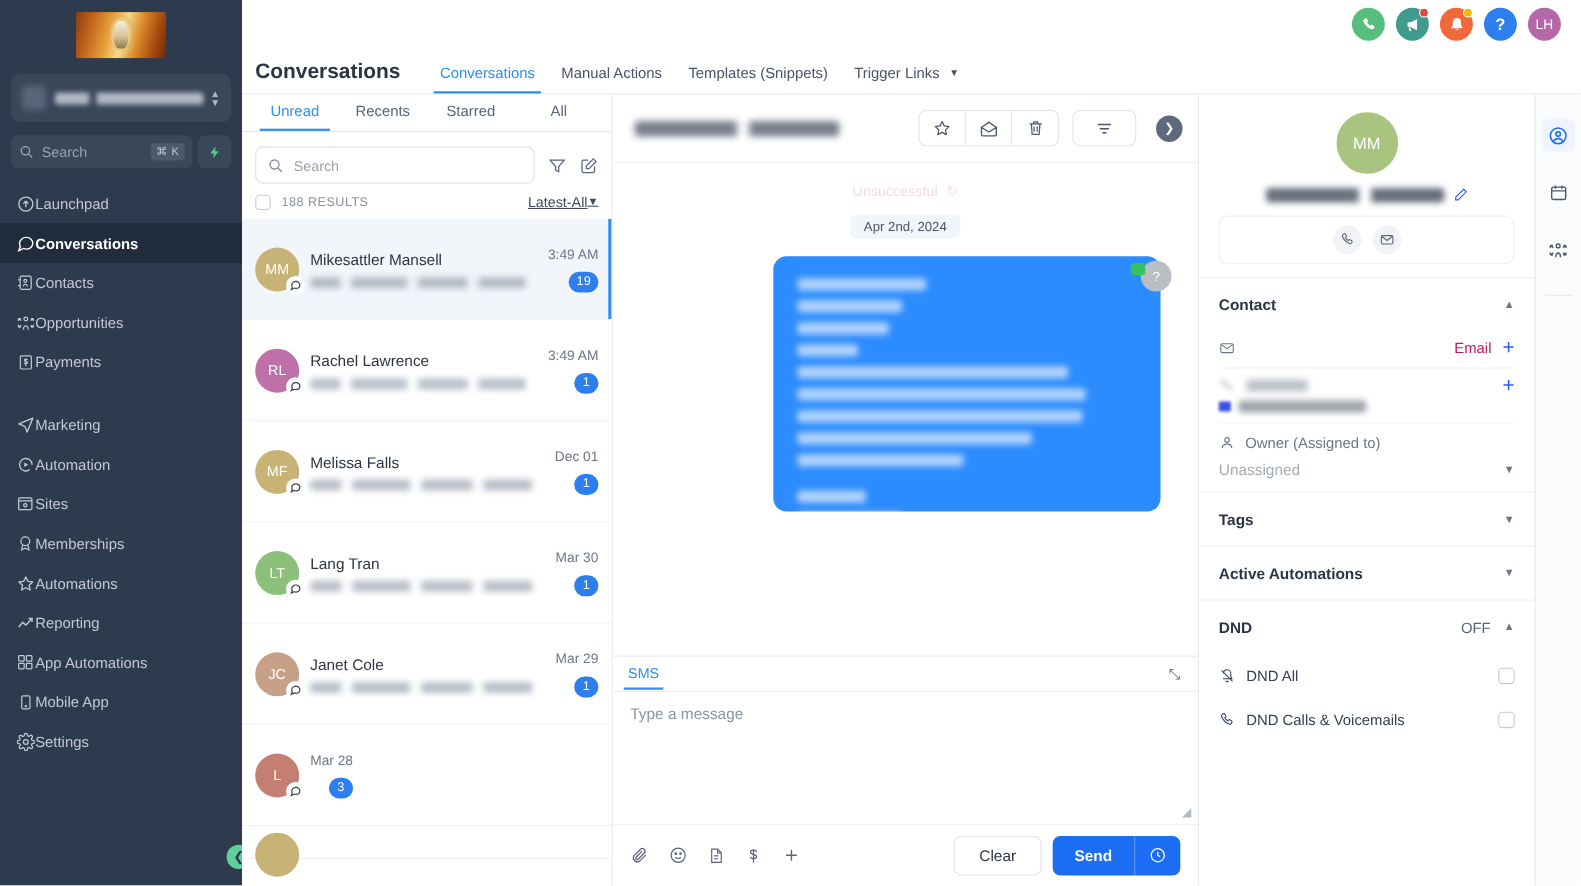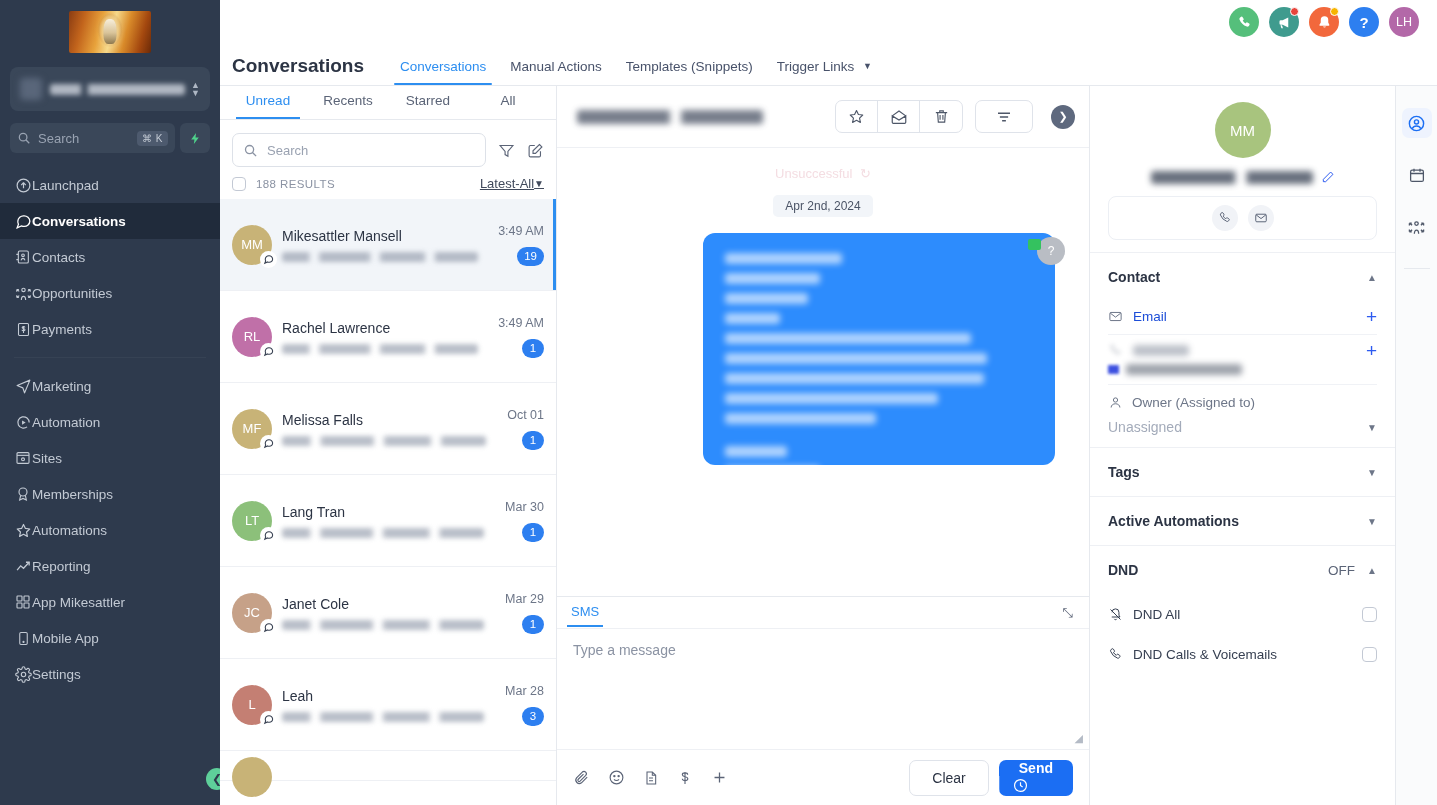--- a/index.html
+++ b/index.html
@@ -245,22 +245,22 @@
     display: flex; align-items: center; padding: 0 16px; gap: 18px;
   }
   .cmp-bottom .tool { color: #5b6477; cursor: pointer; display:flex; align-items:center; }
   .cmp-right { margin-left: auto; display: flex; align-items: center; gap: 10px; }
   .btn-clear {
     height: 36px; padding: 0 22px; border: 1px solid #dfe3ea; border-radius: 7px;
     background: #fff; font-size: 14px; color: #2c3444; cursor: pointer;
     display:flex; align-items:center;
   }
   .btn-send {
-    height: 36px; background: #1b6ef3; border-radius: 7px; display: flex; 
-    cursor: pointer; overflow: hidden; flex-direction: column;
+    height: 36px; background: #1b6ef3; border-radius: 7px; display: flex; align-items: center;
+    cursor: pointer; overflow: hidden;
   }
   .btn-send .lbl { padding: 0 20px; color: #fff; font-size: 14px; font-weight: bold; }
   .btn-send .sch {
     width: 42px; height: 36px; display: flex; align-items: center; justify-content: center;
     color: #fff; border-left: 1px solid rgba(255,255,255,.28);
   }
 
   
   .rpanel { width: 305px; flex-shrink: 0; background: #fff; display: flex; flex-direction: column; overflow: hidden; }
   .rp-top { padding: 16px 0 12px; text-align: center; border-bottom: 1px solid #eef0f4; }
@@ -286,21 +286,21 @@
   .rp-sec { border-bottom: 1px solid #eef0f4; padding: 0 18px; }
   .rp-sec-head {
     height: 48px; display: flex; align-items: center; cursor: pointer;
     font-size: 14px; font-weight: bold; color: #2c3444;
   }
   .rp-sec-head .right { margin-left: auto; display: flex; align-items: center; gap: 12px; font-weight: normal; }
   .rp-sec-head .off { color: #5b6477; font-size: 13.5px; }
   .chev { color: #6d7688; font-size: 10px; }
   .rp-field { display: flex; align-items: center; gap: 10px; padding: 6px 0 8px; border-bottom: 1px solid #f0f2f6; }
   .rp-field:last-child { border-bottom: none; }
-  .rp-field .lb { font-size: 13.5px; color: #1d4ed8; flex: 1; }
+  .rp-field .lb { font-size: 13.5px; color: #be185d; flex: 1; text-align: right; }
   .rp-plus { color: #2d5bf0; font-size: 19px; cursor: pointer; line-height: 1; }
   .rp-blur-lb { width: 56px; height: 11px; border-radius: 3px; background:#6d7688; filter: blur(3px); opacity:.45; }
   .rp-phone { display: flex; align-items: center; gap: 7px; padding: 2px 0 9px; border-bottom: 1px solid #f0f2f6; }
   .rp-phone .flag { width: 11px; height: 9px; background: #3c50e0; border-radius: 1px; filter: blur(1.5px); }
   .rp-phone .num { width: 116px; height: 11px; border-radius: 3px; background:#3d4758; filter: blur(3px); opacity:.5; }
   .rp-owner { padding: 10px 0 12px; }
   .rp-owner .lbrow { display:flex; align-items:center; gap: 9px; font-size: 13.5px; color: #6d7688; margin-bottom: 9px; }
   .rp-owner .val { display: flex; align-items: center; font-size: 14px; color: #a3abba; }
   .rp-owner .val .chev { margin-left: auto; }
   .dnd-row { display: flex; align-items: center; gap: 10px; height: 40px; }
@@ -459,21 +459,21 @@
       </div>
       <div class="nav-item">
         <span class="ic">
           <svg width="16" height="16" viewBox="0 0 24 24" fill="none" stroke="#c3cad4" stroke-width="1.7">
             <rect x="3" y="3" width="7.5" height="7.5" rx="1"></rect>
               <rect x="13.5" y="3" width="7.5" height="7.5" rx="1"></rect>
             <rect x="3" y="13.5" width="7.5" height="7.5" rx="1"></rect>
               <rect x="13.5" y="13.5" width="7.5" height="7.5" rx="1"></rect>
           </svg>
         </span>
-        <span>App Mikesattler</span>
+        <span>App Automations</span>
       </div>
       <div class="nav-item">
         <span class="ic">
           <svg width="15" height="15" viewBox="0 0 24 24" fill="none" stroke="#c3cad4" stroke-width="1.7">
             <rect x="6" y="2.5" width="12" height="19" rx="2"></rect>
               <circle cx="12" cy="17.5" r=".9" fill="#c3cad4"></circle>
           </svg>
         </span>
         <span>Mobile App</span>
       </div>
@@ -616,21 +616,21 @@
                 <svg width="11" height="11" viewBox="0 0 24 24" fill="none" stroke="#3a4354" stroke-width="2.4">
                     <path d="M21 11a7.5 7.5 0 0 1-7.5 7 8 8 0 0 1-3.6-.8L4 20l1.8-4.9A7.4 7.4 0 0 1 5 11a7.5 7.5 0 0 1 8-7 7.5 7.5 0 0 1 8 7z"></path>
                   </svg>
               </span>
             </div>
             <div class="conv-mid">
               <div class="conv-name">Melissa Falls</div>
               <div class="conv-prev"></div>
             </div>
             <div class="conv-right">
-              <div class="conv-time">Oct 01</div>
+              <div class="conv-time">Dec 01</div>
               <div class="badge">1</div>
             </div>
           </div>
 
           <div class="conv">
             <div class="av" style="background:#8cc07a">
               <span>LT</span>
               <span class="ch">
                 <svg width="11" height="11" viewBox="0 0 24 24" fill="none" stroke="#3a4354" stroke-width="2.4">
                     <path d="M21 11a7.5 7.5 0 0 1-7.5 7 8 8 0 0 1-3.6-.8L4 20l1.8-4.9A7.4 7.4 0 0 1 5 11a7.5 7.5 0 0 1 8-7 7.5 7.5 0 0 1 8 7z"></path>
@@ -667,24 +667,20 @@
           </div>
 
           <div class="conv">
             <div class="av" style="background:#c47f73">
               <span>L</span>
               <span class="ch">
                 <svg width="11" height="11" viewBox="0 0 24 24" fill="none" stroke="#3a4354" stroke-width="2.4">
                     <path d="M21 11a7.5 7.5 0 0 1-7.5 7 8 8 0 0 1-3.6-.8L4 20l1.8-4.9A7.4 7.4 0 0 1 5 11a7.5 7.5 0 0 1 8-7 7.5 7.5 0 0 1 8 7z"></path>
                   </svg>
               </span>
-            </div>
-            <div class="conv-mid">
-              <div class="conv-name">Leah</div>
-              <div class="conv-prev"></div>
             </div>
             <div class="conv-right">
               <div class="conv-time">Mar 28</div>
               <div class="badge">3</div>
             </div>
           </div>
 
           <div class="conv" style="height:30px">
             <div class="av" style="background:#c8b377;margin-top:22px"></div>
           </div>

